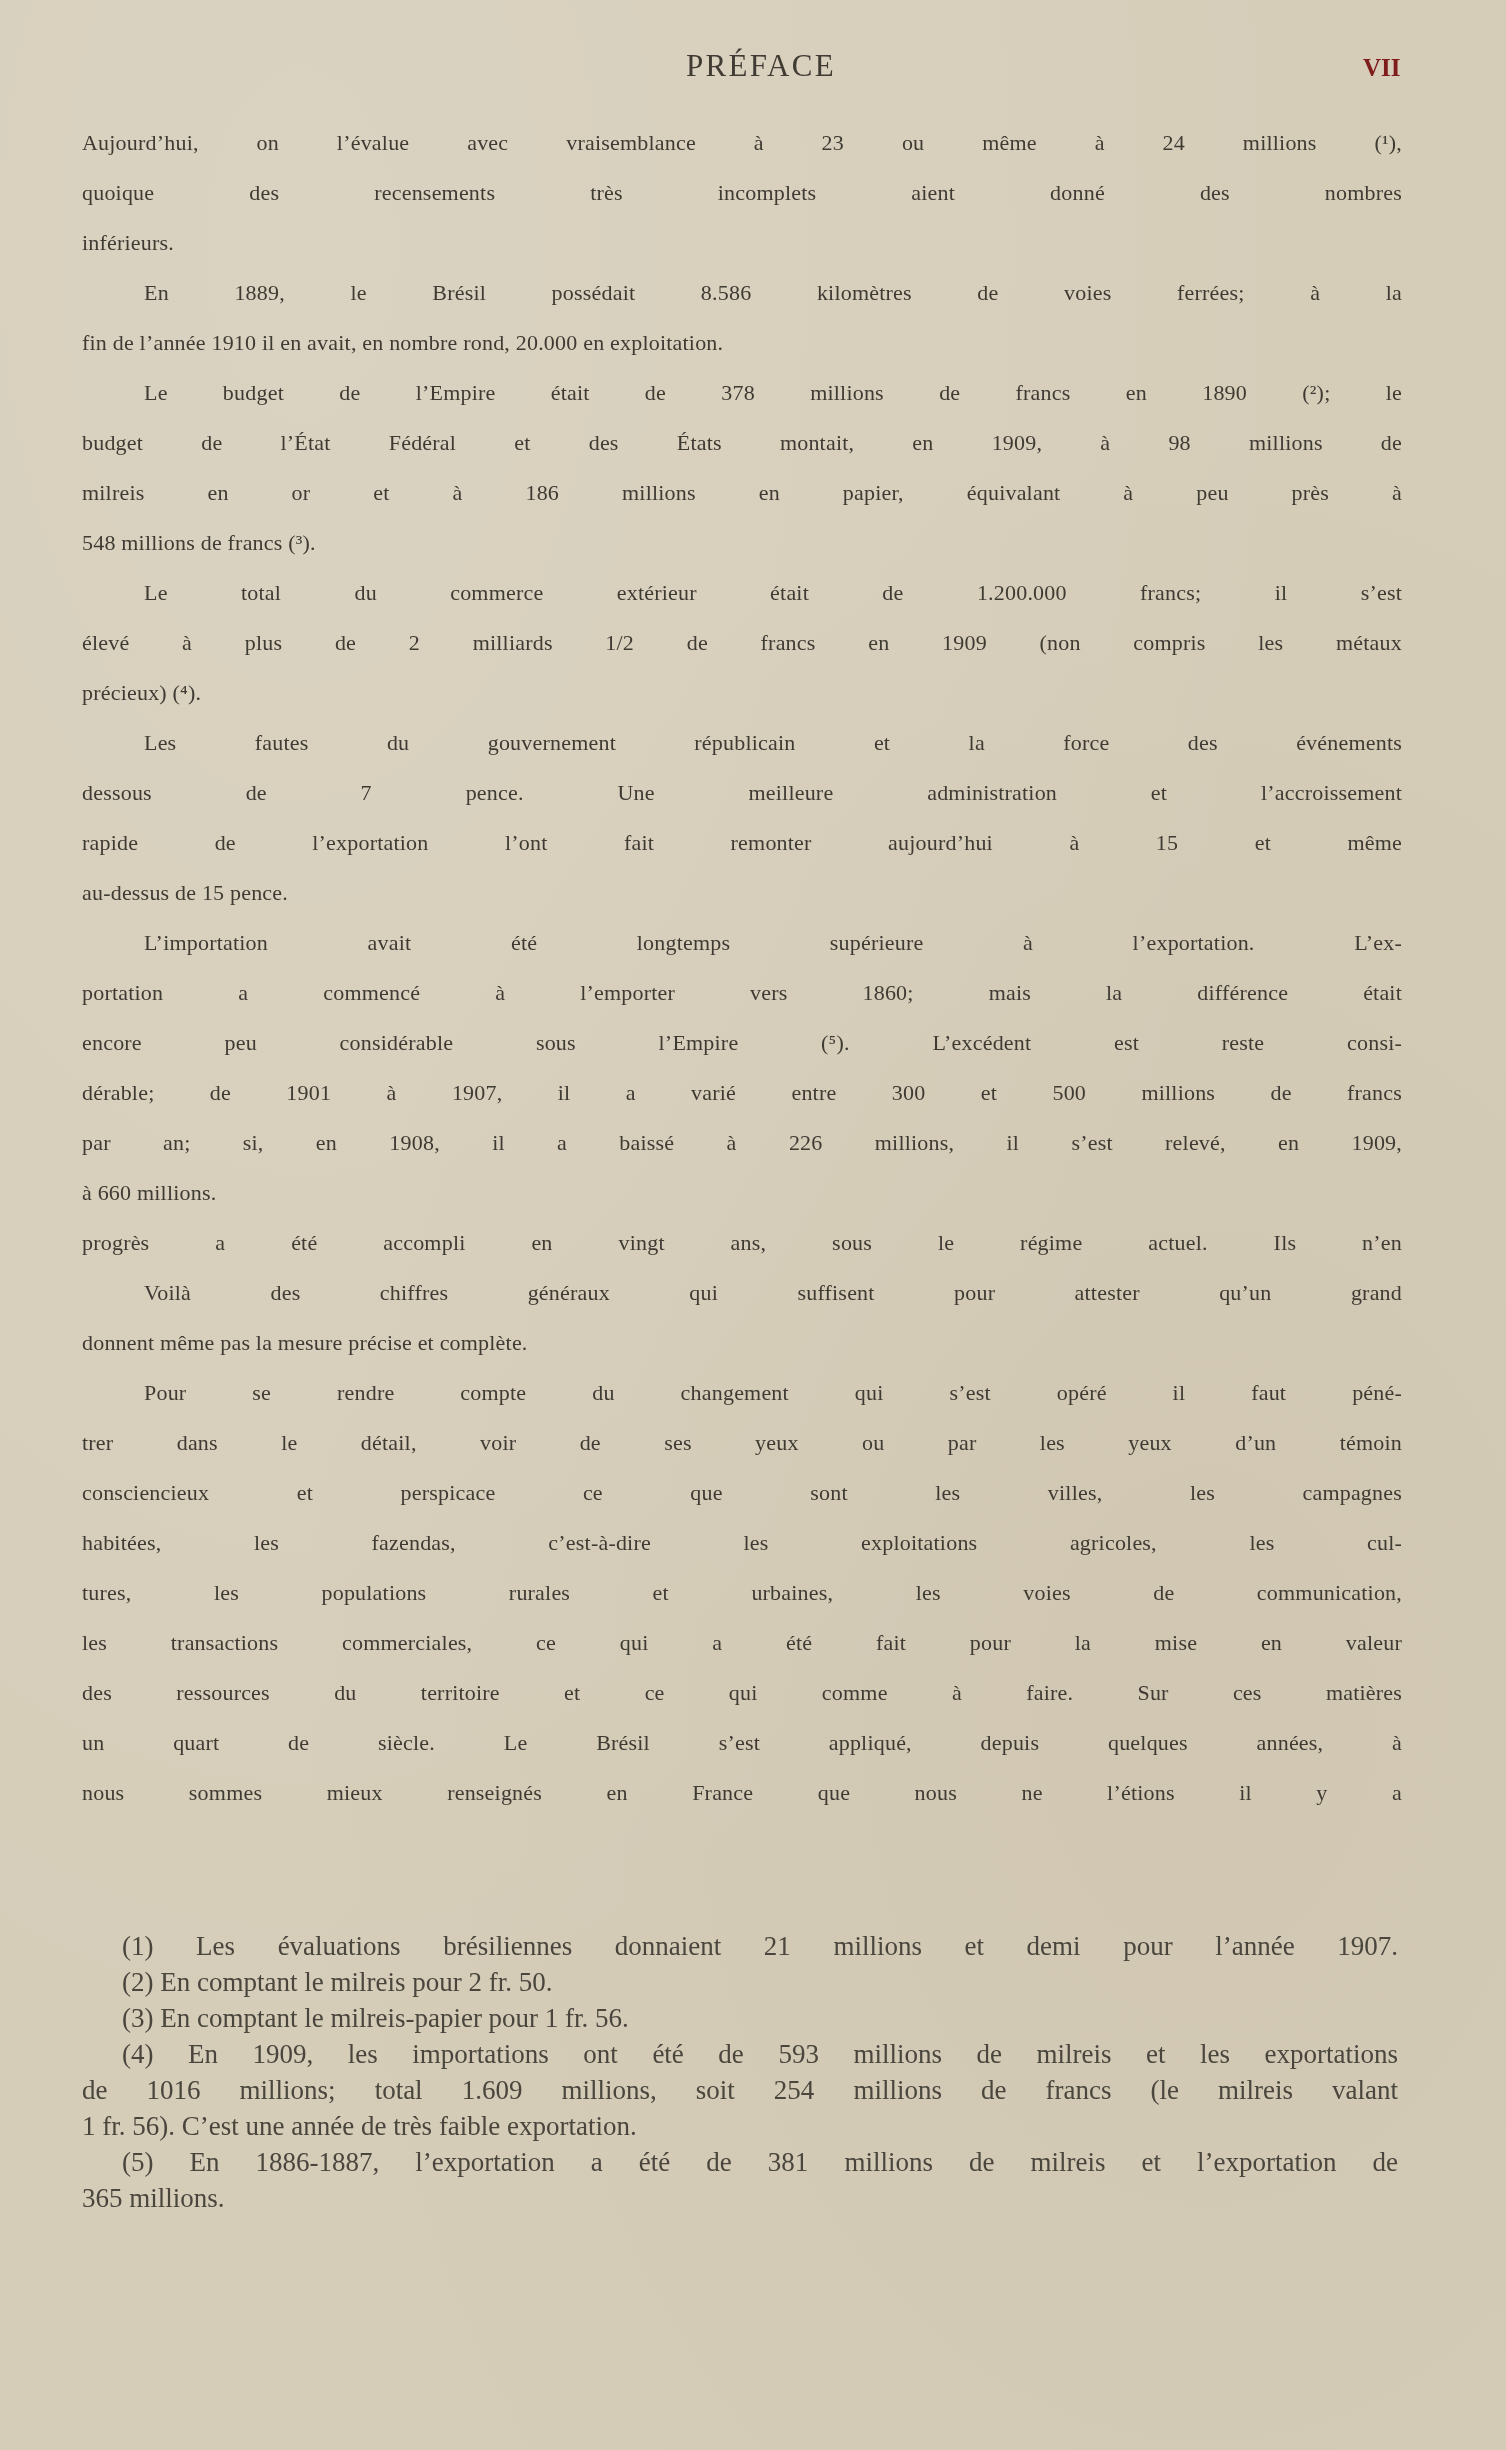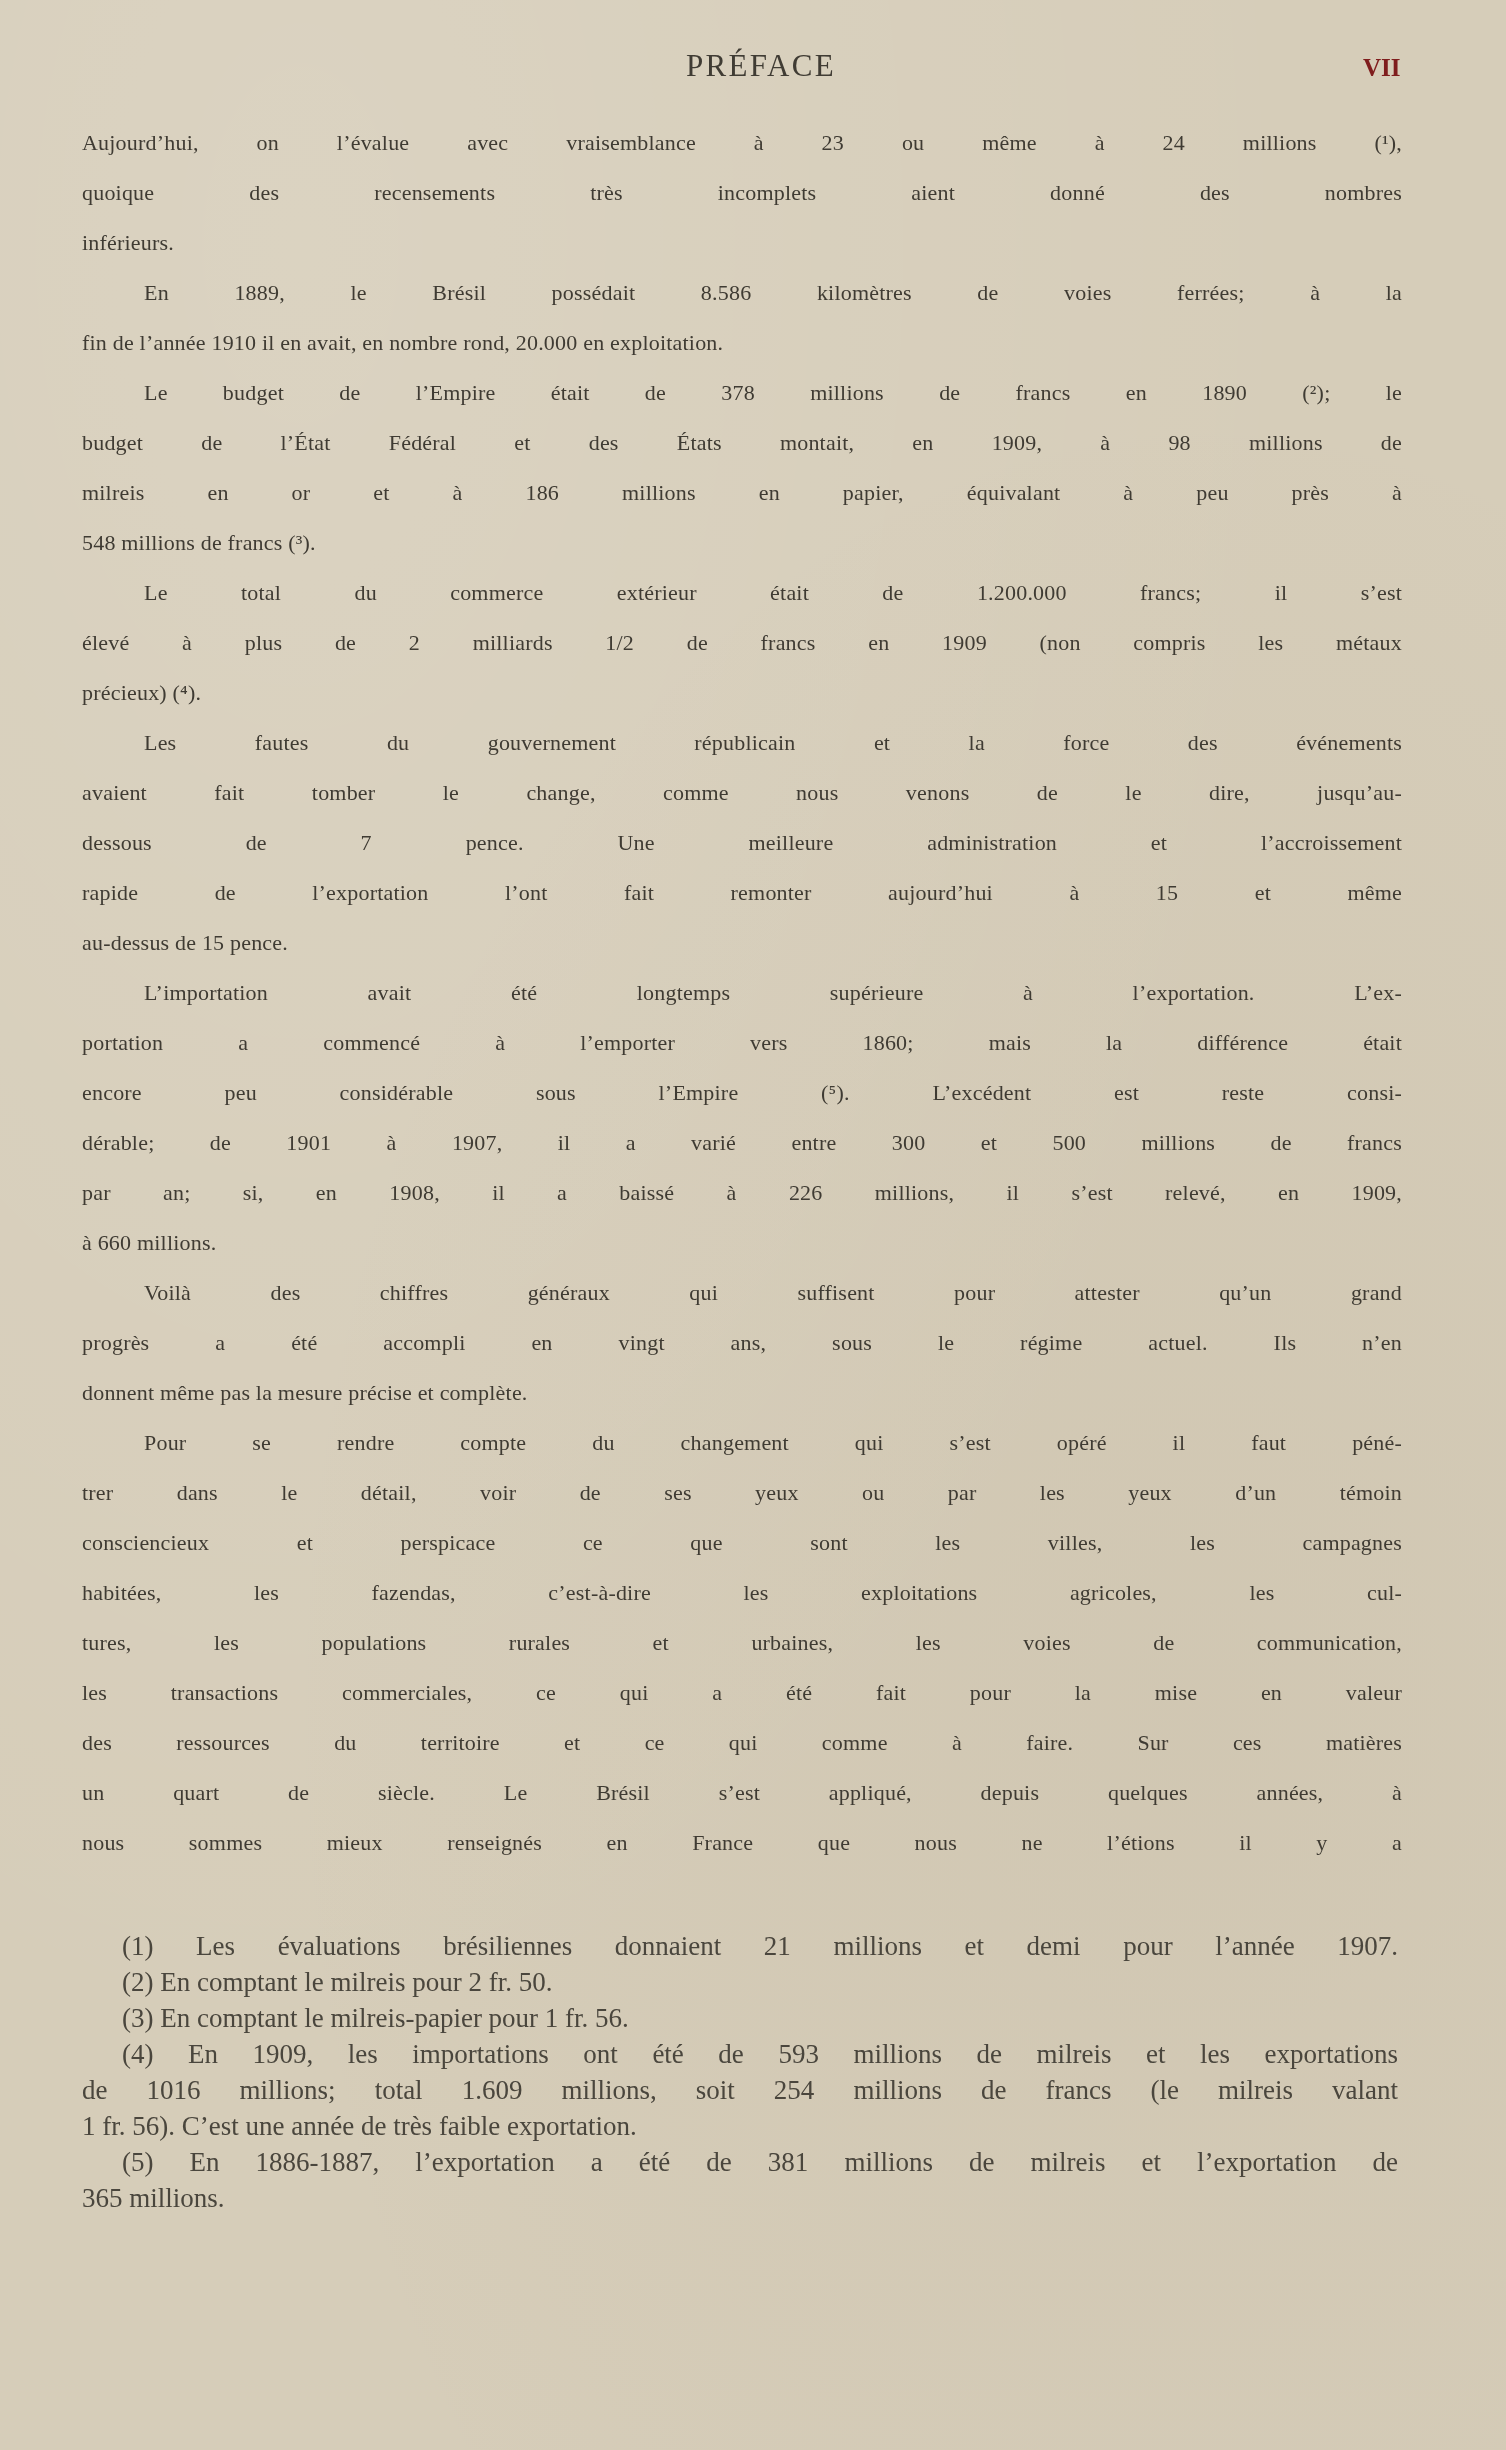--- a/index.html
+++ b/index.html
@@ -113,32 +113,31 @@
       <div class="line indent">En 1889, le Brésil possédait 8.586 kilomètres de voies ferrées; à la</div>
       <div class="line last">fin de l’année 1910 il en avait, en nombre rond, 20.000 en exploitation.</div>
       <div class="line indent">Le budget de l’Empire était de 378 millions de francs en 1890 (²); le</div>
       <div class="line">budget de l’État Fédéral et des États montait, en 1909, à 98 millions de</div>
       <div class="line">milreis en or et à 186 millions en papier, équivalant à peu près à</div>
       <div class="line last">548 millions de francs (³).</div>
       <div class="line indent">Le total du commerce extérieur était de 1.200.000 francs; il s’est</div>
       <div class="line">élevé à plus de 2 milliards 1/2 de francs en 1909 (non compris les métaux</div>
       <div class="line last">précieux) (⁴).</div>
       <div class="line indent">Les fautes du gouvernement républicain et la force des événements</div>
-      <div class="line">avaient fait tomber le change, comme nous venons de le dire, jusqu’au-</div>
       <div class="line">dessous de 7 pence. Une meilleure administration et l’accroissement</div>
       <div class="line">rapide de l’exportation l’ont fait remonter aujourd’hui à 15 et même</div>
       <div class="line last">au-dessus de 15 pence.</div>
       <div class="line indent">L’importation avait été longtemps supérieure à l’exportation. L’ex-</div>
       <div class="line">portation a commencé à l’emporter vers 1860; mais la différence était</div>
       <div class="line">encore peu considérable sous l’Empire (⁵). L’excédent est reste consi-</div>
       <div class="line">dérable; de 1901 à 1907, il a varié entre 300 et 500 millions de francs</div>
       <div class="line">par an; si, en 1908, il a baissé à 226 millions, il s’est relevé, en 1909,</div>
       <div class="line last">à 660 millions.</div>
+      <div class="line">progrès a été accompli en vingt ans, sous le régime actuel. Ils n’en</div>
       <div class="line indent">Voilà des chiffres généraux qui suffisent pour attester qu’un grand</div>
-      <div class="line">progrès a été accompli en vingt ans, sous le régime actuel. Ils n’en</div>
       <div class="line last">donnent même pas la mesure précise et complète.</div>
       <div class="line indent">Pour se rendre compte du changement qui s’est opéré il faut péné-</div>
       <div class="line">trer dans le détail, voir de ses yeux ou par les yeux d’un témoin</div>
       <div class="line">consciencieux et perspicace ce que sont les villes, les campagnes</div>
       <div class="line">habitées, les fazendas, c’est-à-dire les exploitations agricoles, les cul-</div>
       <div class="line">tures, les populations rurales et urbaines, les voies de communication,</div>
       <div class="line">les transactions commerciales, ce qui a été fait pour la mise en valeur</div>
       <div class="line">des ressources du territoire et ce qui comme à faire. Sur ces matières</div>
       <div class="line">un quart de siècle. Le Brésil s’est appliqué, depuis quelques années, à</div>
       <div class="line">nous sommes mieux renseignés en France que nous ne l’étions il y a</div>

